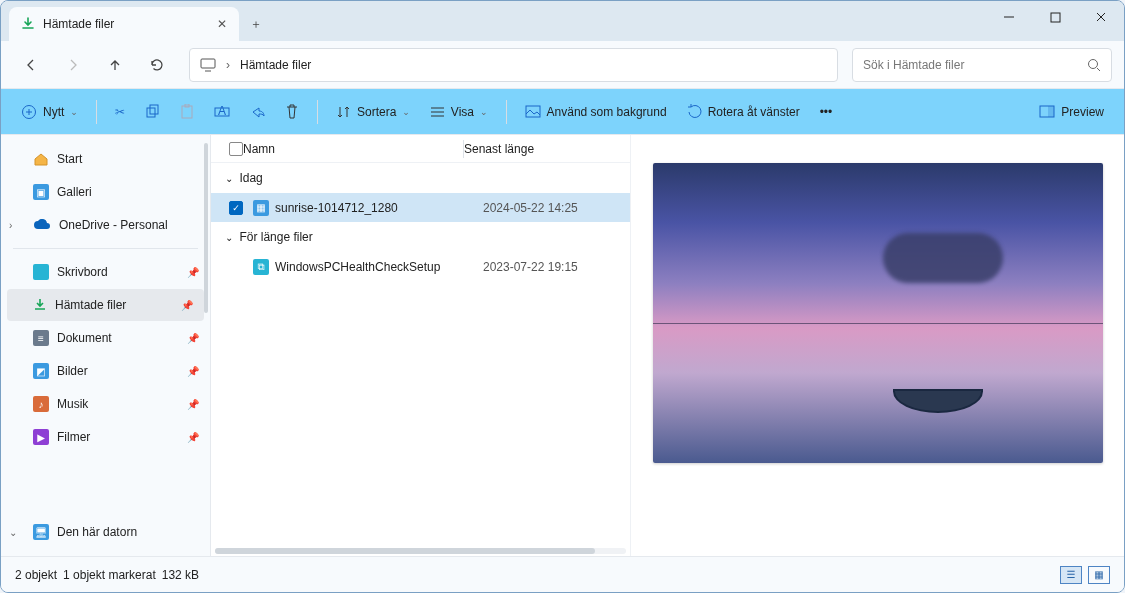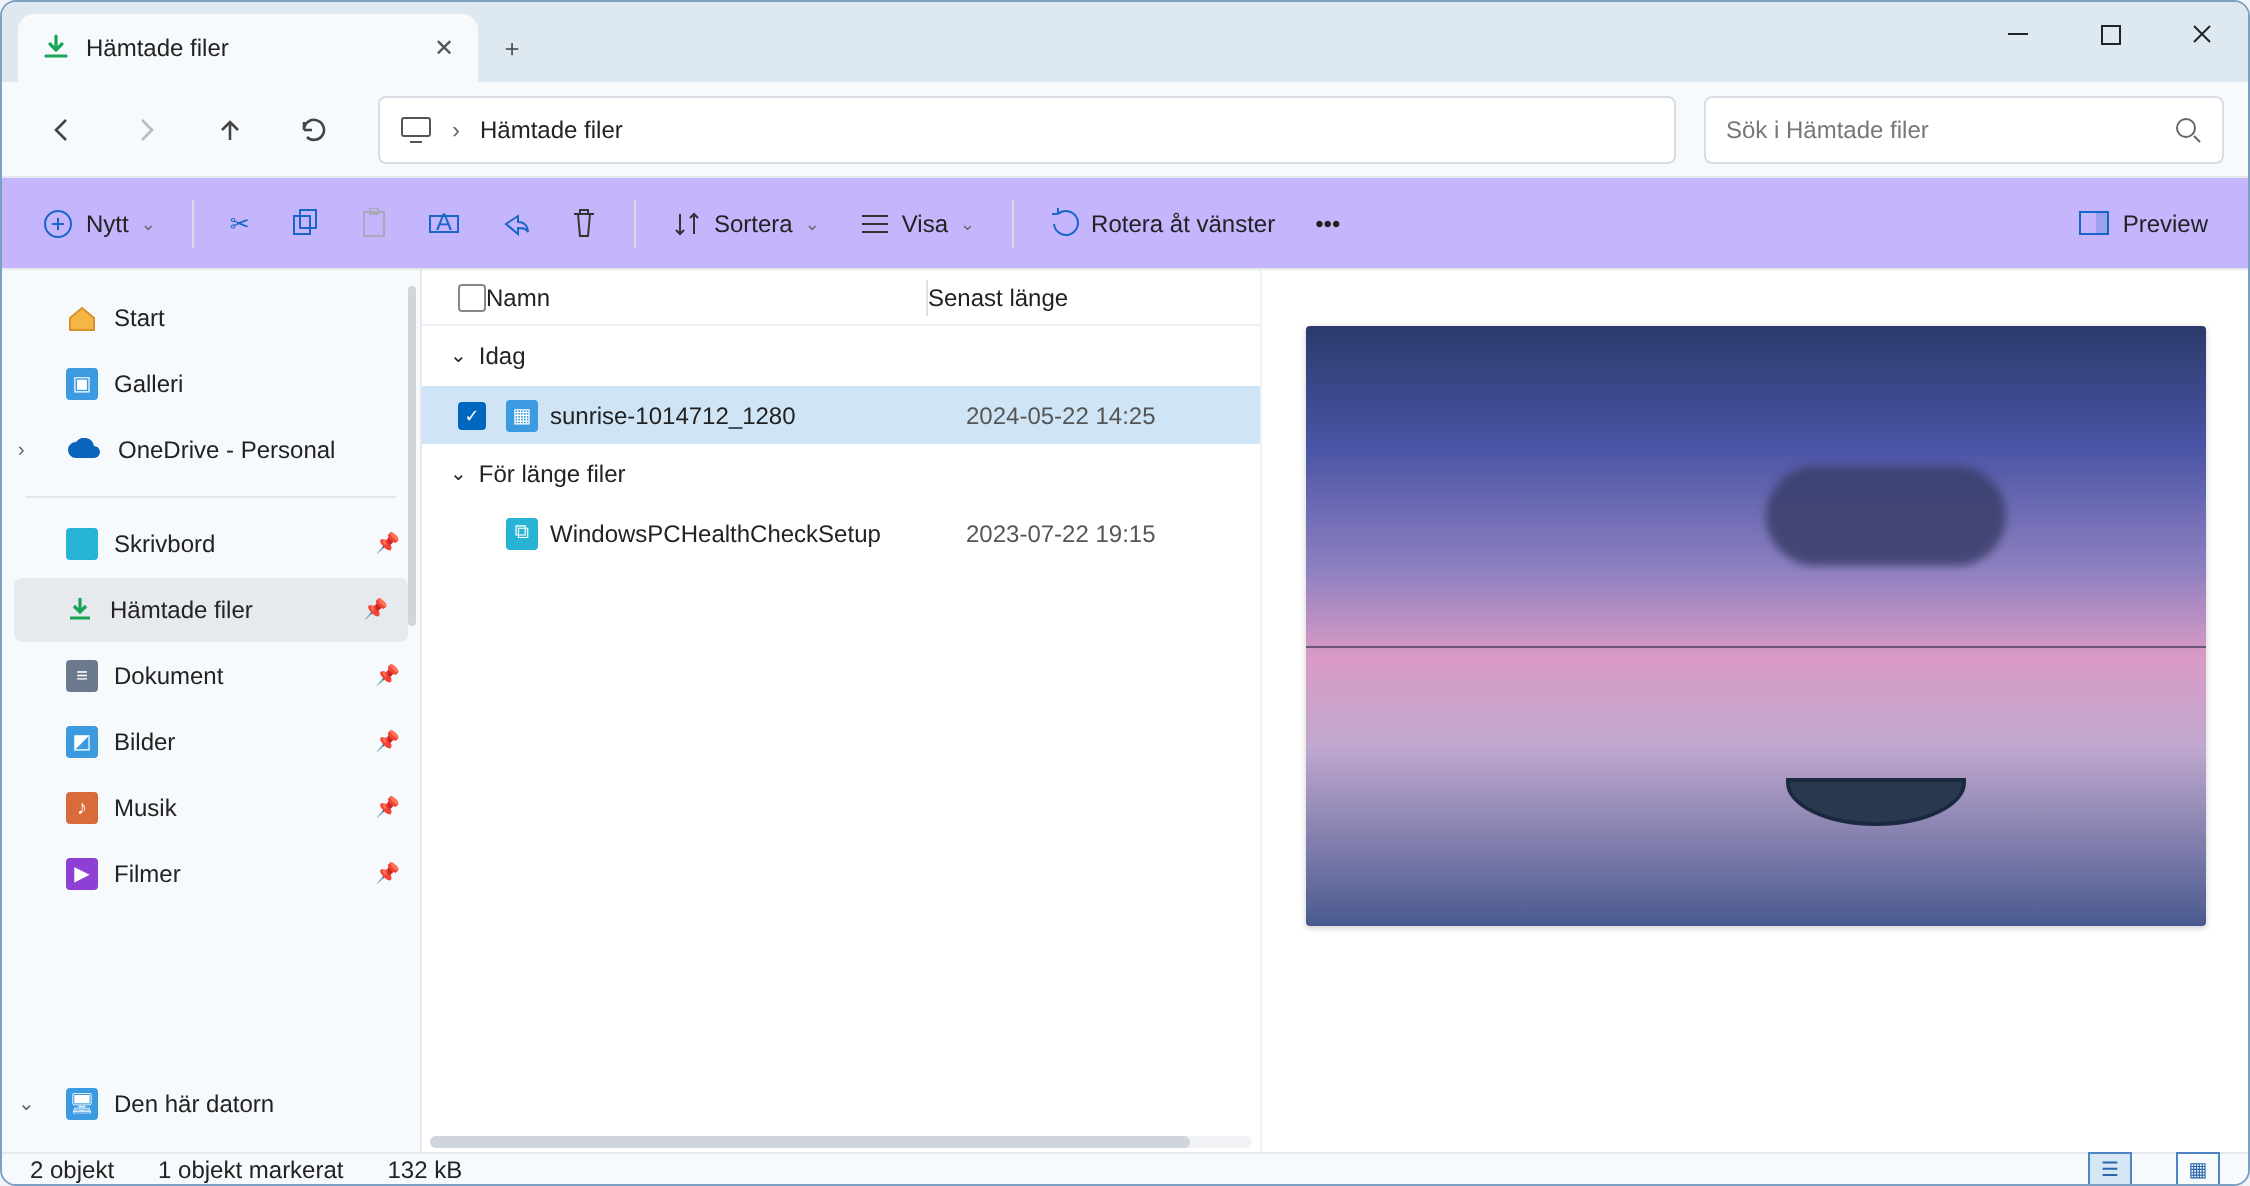--- a/index.html
+++ b/index.html
@@ -10,21 +10,21 @@
 .newtab{width:34px;height:34px;display:flex;align-items:center;justify-content:center;color:#444}
 .winctrls{position:absolute;right:0;top:0;display:flex;height:32px}
 .winctrls div{width:46px;display:flex;align-items:center;justify-content:center;color:#222}
 .addrbar{height:48px;background:#f7fafd;display:flex;align-items:center;padding:0 12px;gap:6px;border-bottom:1px solid #e5e9ee}
 .navbtn{width:36px;height:32px;display:flex;align-items:center;justify-content:center;color:#555;border-radius:4px}
 .navbtn.disabled{color:#bbb}
 .pathbox{flex:1;height:34px;background:#fff;border:1px solid #d8dde3;border-radius:4px;display:flex;align-items:center;padding:0 10px;gap:10px;margin:0 8px}
 .pathbox .chev{color:#666}
 .searchbox{width:260px;height:34px;background:#fff;border:1px solid #d8dde3;border-radius:4px;display:flex;align-items:center;padding:0 10px;color:#777;gap:4px}
 .searchbox .sicon{margin-left:auto;color:#666}
-.toolbar{height:46px;background:#c4b5fd;display:flex;align-items:center;padding:0 12px;gap:4px;border-bottom:1px solid #e5e9ee}
+.toolbar{height:46px;background:#7dd3fc;display:flex;align-items:center;padding:0 12px;gap:4px;border-bottom:1px solid #e5e9ee}
 .tbtn{height:32px;display:flex;align-items:center;gap:6px;padding:0 8px;border-radius:4px;color:#333}
 .tbtn .i{color:#1a66c8}
 .tbtn.dis .i{color:#aab}
 .tsep{width:1px;height:24px;background:#d8dde3;margin:0 6px}
 .tspacer{flex:1}
 .body{flex:1;display:flex;background:#fff;min-height:0}
 .sidebar{width:210px;background:#f7fafd;border-right:1px solid #e5e9ee;padding:8px 0;display:flex;flex-direction:column;gap:1px;position:relative}
 .sbscroll{position:absolute;right:2px;top:8px;width:4px;height:170px;background:#cfd5db;border-radius:2px}
 .sitem{height:32px;display:flex;align-items:center;gap:8px;padding:0 10px 0 32px;position:relative}
 .sitem.top{padding-left:32px}
@@ -47,21 +47,21 @@
 .row.sel{background:#cfe5f6}
 .row .cb{width:14px;height:14px;border-radius:2px}
 .row.sel .cb{background:#0067c0;border:1px solid #0067c0;color:#fff;display:flex;align-items:center;justify-content:center;font-size:9px}
 .row .fname{flex:0 0 220px;display:flex;align-items:center;gap:6px}
 .row .date{color:#555}
 .preview{flex:1;display:flex;align-items:flex-start;justify-content:center;padding:28px 16px}
 .pimg{width:450px;height:300px;border-radius:2px;box-shadow:0 1px 3px rgba(0,0,0,.2);background:linear-gradient(180deg,#2b3a6b 0%,#4a54a5 20%,#8c7fc0 40%,#d99ac5 55%,#c0a8cf 70%,#4a5a8f 100%);position:relative;overflow:hidden}
 .cloud{position:absolute;width:120px;height:50px;background:#3a3f6a;border-radius:40px;top:70px;right:100px;filter:blur(2px);opacity:.85}
 .boat{position:absolute;bottom:50px;right:120px;width:90px;height:24px;border:2px solid #1a2840;border-radius:0 0 50px 50px/0 0 24px 24px;background:#2a3850}
 .horizon{position:absolute;left:0;right:0;top:160px;height:1px;background:rgba(40,40,70,.6)}
-.statusbar{height:16px;background:#f7fafd;border-top:1px solid #e5e9ee;display:flex;align-items:center;padding:0 14px;gap:22px;color:#444}
+.statusbar{height:36px;background:#f7fafd;border-top:1px solid #e5e9ee;display:flex;align-items:center;padding:0 14px;gap:6px;color:#444}
 .statusbar .sp{flex:1}
 .viewbtn{width:22px;height:18px;border:1px solid #4d84c4;display:flex;align-items:center;justify-content:center;font-size:10px;color:#2a66a8}
 .viewbtn.active{background:#d6e6f5}
 svg{display:block}
 </style>
 </head>
 <body>
 
 <div class="titlebar">
   <div class="tab">
@@ -203,20 +203,29 @@
         <svg width="15" height="12">
           <path d="M1 2h13M1 6h13M1 10h13" stroke="#333"></path>
         </svg>
       </span>
     <span>Visa</span>
     <span style="font-size:9px;color:#666">⌄</span>
   </div>
   <div class="tsep"></div>
   <div class="tbtn">
     <span>
+        <svg width="16" height="13">
+          <rect x="1" y="1" width="14" height="11" stroke="#1a66c8" fill="none"></rect>
+          <path d="M1 9l4-4 4 4 3-2 3 3" stroke="#1a66c8" fill="none"></path>
+        </svg>
+      </span>
+    <span>Använd som bakgrund</span>
+  </div>
+  <div class="tbtn">
+    <span>
         <svg width="15" height="15">
           <path d="M4 3a6 6 0 1 1-2 5M4 3V0M4 3H1" stroke="#1a66c8" fill="none"></path>
         </svg>
       </span>
     <span>Rotera åt vänster</span>
   </div>
   <div class="tbtn">
       <span>•••</span>
     </div>
   <div class="tspacer"></div>

